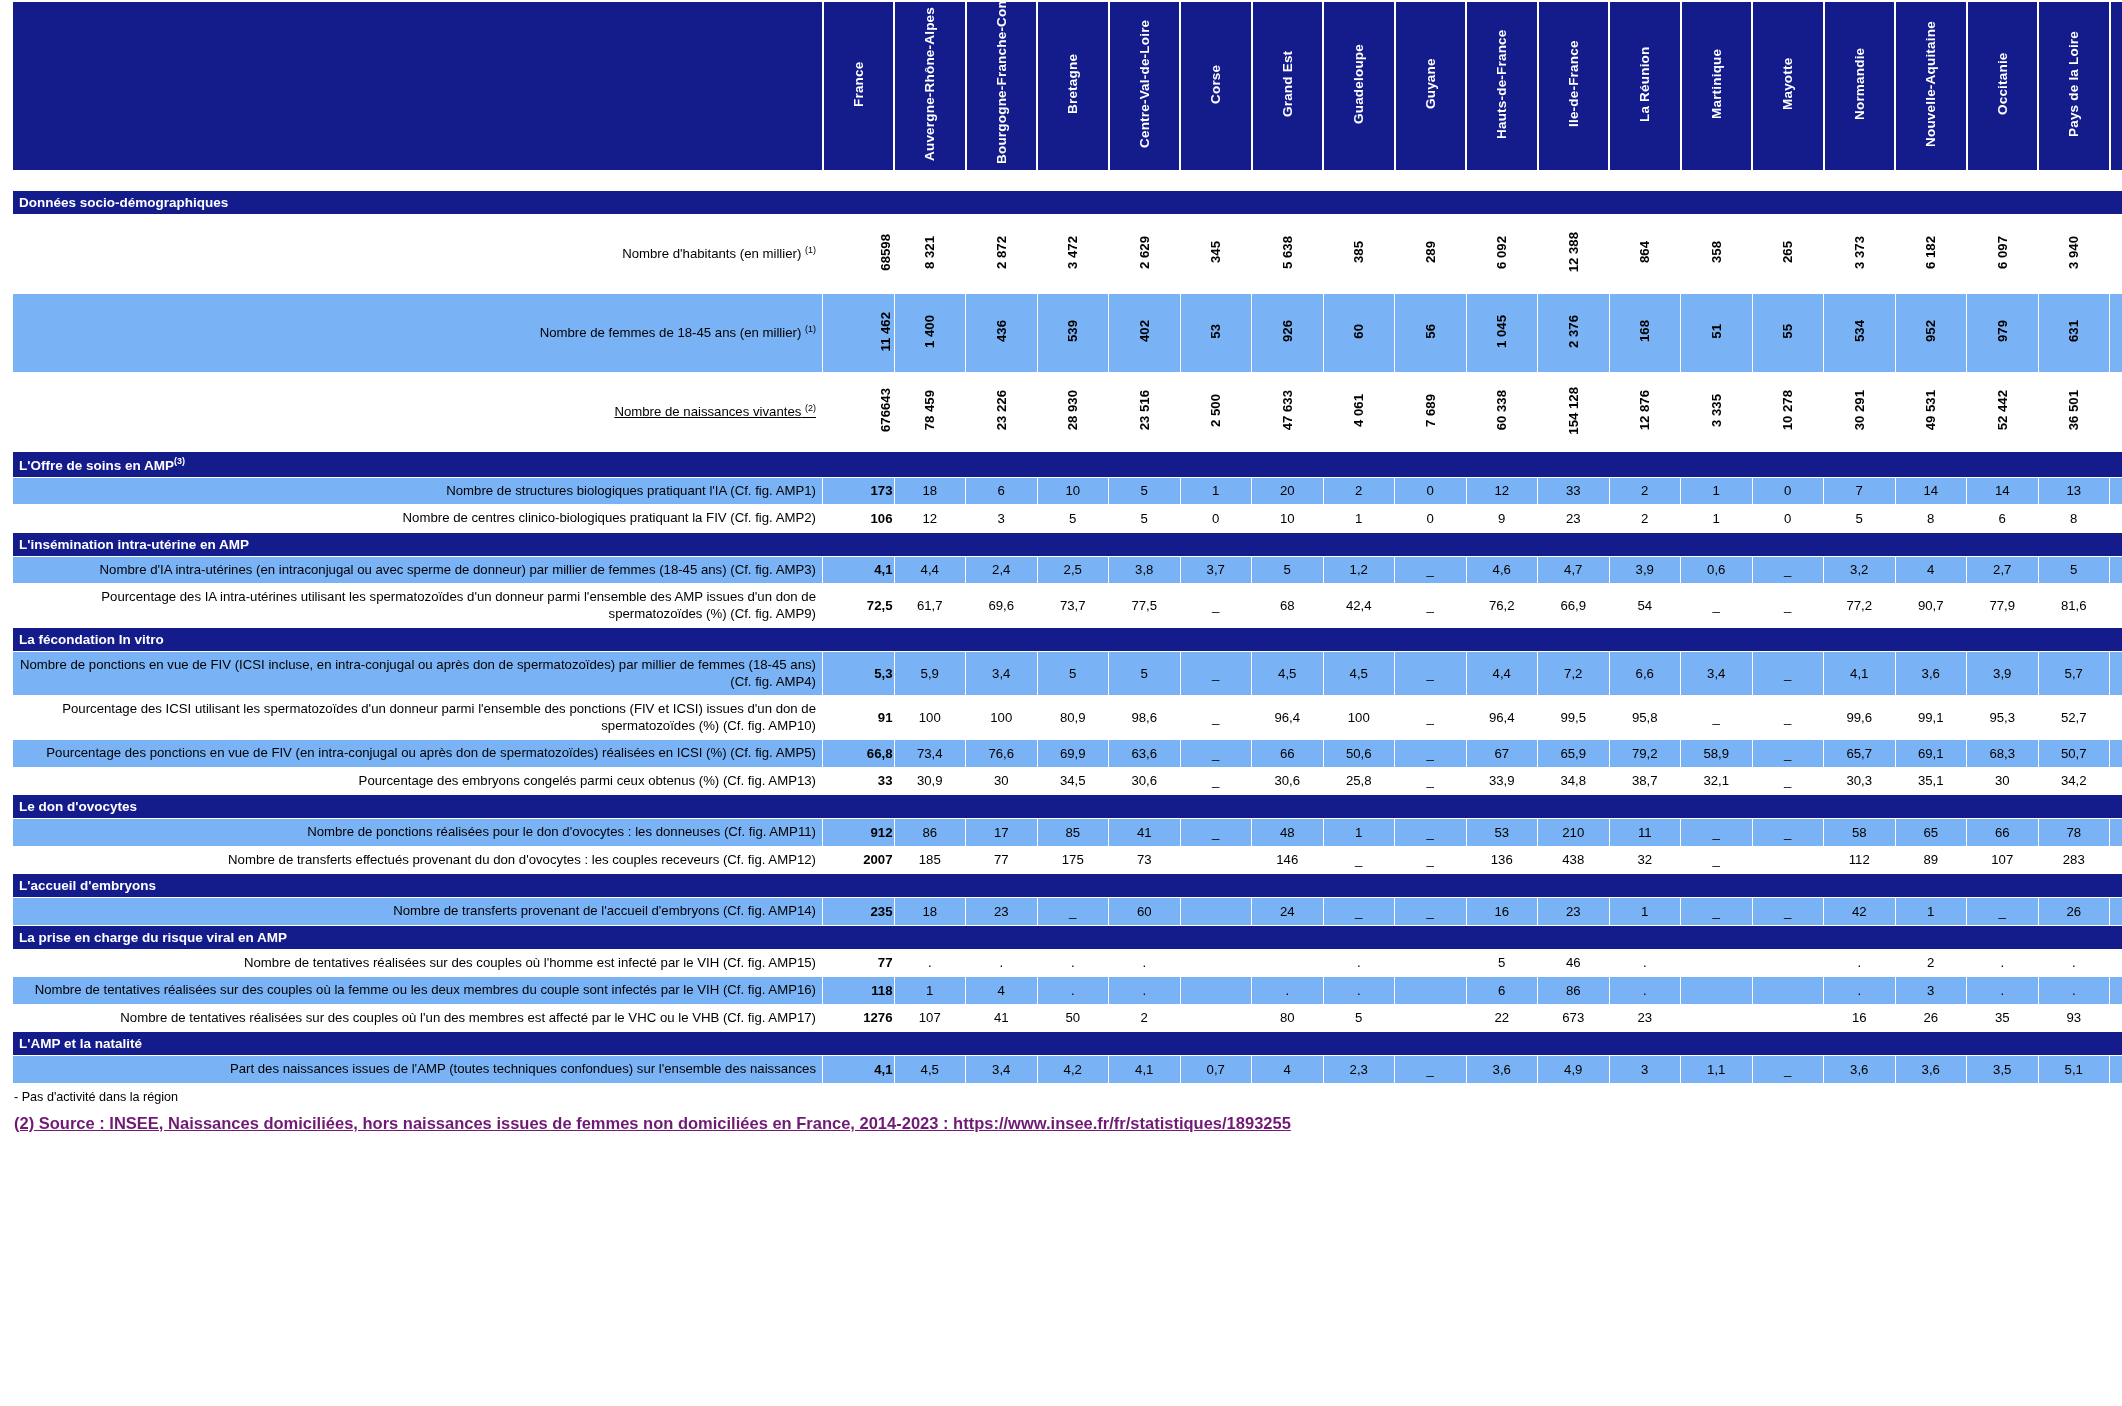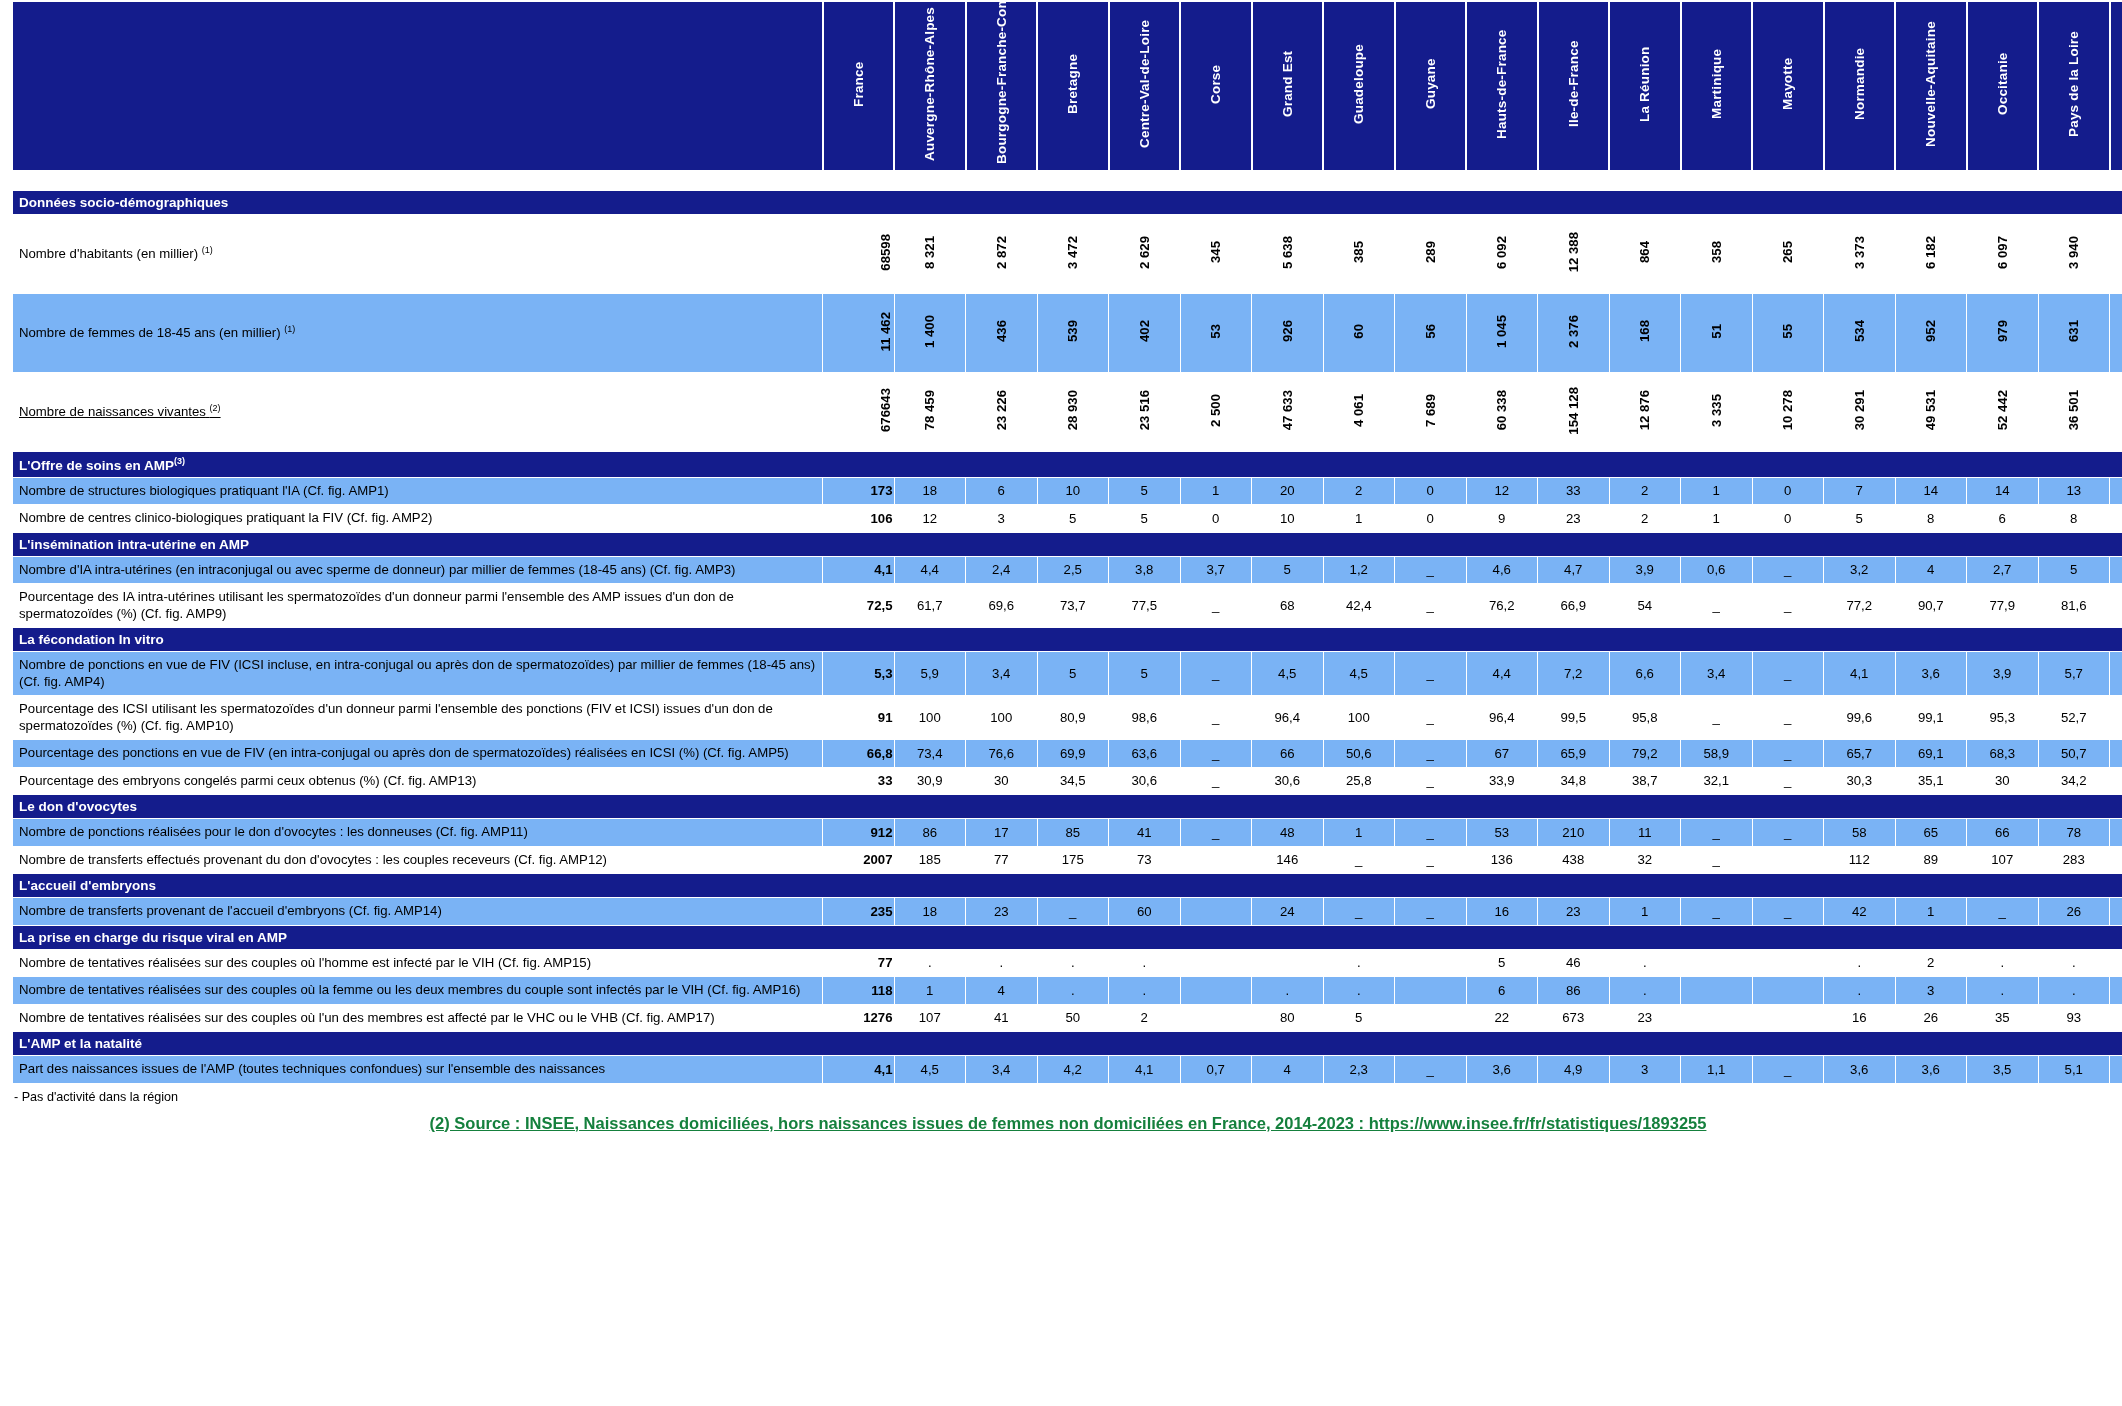--- a/index.html
+++ b/index.html
@@ -9,31 +9,31 @@
   col.lbl{width:810px;}
   col.dat{width:71.5px;}
   
   .hdr-row th{background:#141c8c;color:#fff;vertical-align:bottom;padding:0;border:2px solid #fff;}
   .hdr-row th.lblhead{background:#141c8c;border-left:none;}
   .vert{writing-mode:vertical-rl;transform:rotate(180deg);font-size:13.5px;font-weight:bold;letter-spacing:0.2px;white-space:nowrap;padding:6px 0 8px 0;height:160px;}
   .hdr-cellwrap{display:flex;align-items:flex-end;justify-content:center;height:168px;}
   
   tr.section td{background:#141c8c;color:#fff;font-weight:bold;font-size:13.5px;padding:4px 6px;border:1px solid #fff;}
   
-  td.lbl{font-size:13.2px;padding:5px 6px 5px 6px;line-height:1.25;text-align:left;border:1px solid #fff;}
+  td.lbl{font-size:13.2px;padding:5px 6px 5px 6px;line-height:1.25;text-align:right;border:1px solid #fff;}
   td.dat{font-size:13.2px;text-align:center;vertical-align:middle;border:1px solid #fff;}
   td.first{font-weight:bold;text-align:right;}
   .white{background:#ffffff;}
   .blue{background:#7ab3f5;}
   tr.white td{background:#ffffff;}
   tr.blue td{background:#7ab3f5;}
   .rot{writing-mode:vertical-rl;transform:rotate(180deg);font-weight:bold;font-size:13.2px;}
   .notes{margin:6px 0 0 14px;font-size:12.6px;}
   .notes .sup{font-size:9px;vertical-align:super;}
-  .srcblue{margin:10px 0 0 14px;font-size:16.5px;font-weight:bold;color:#15803d;text-decoration:underline;text-align:center;}
+  .srcblue{margin:10px 0 0 14px;font-size:16.5px;font-weight:bold;color:#701a75;text-decoration:underline;}
   .sup{font-size:9px;vertical-align:super;}
   .ital{}
 </style>
 </head>
 <body>
 
 <div id="page">
   <table class="tbl">
     <colgroup>
       <col class="lbl">

